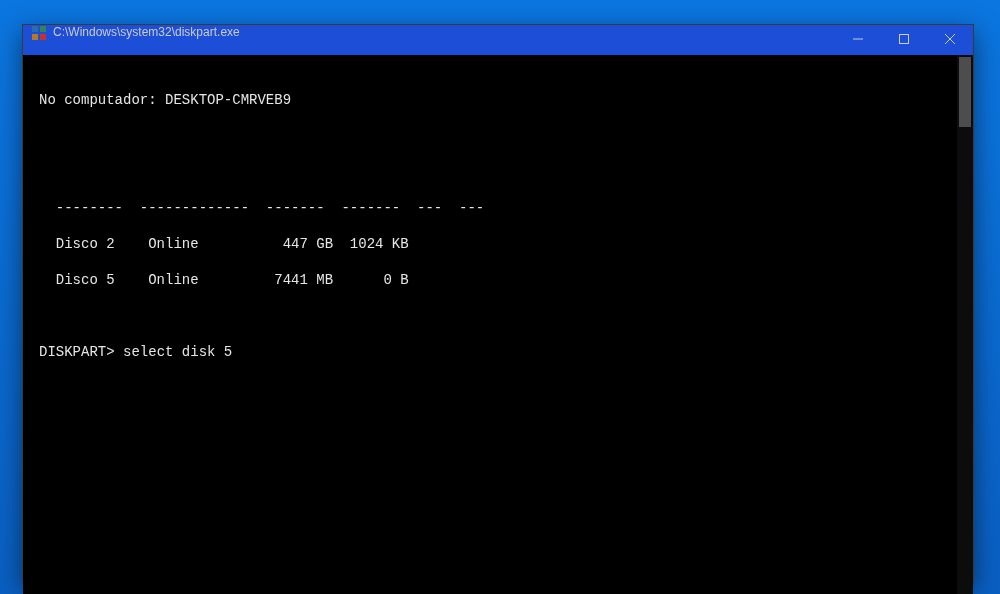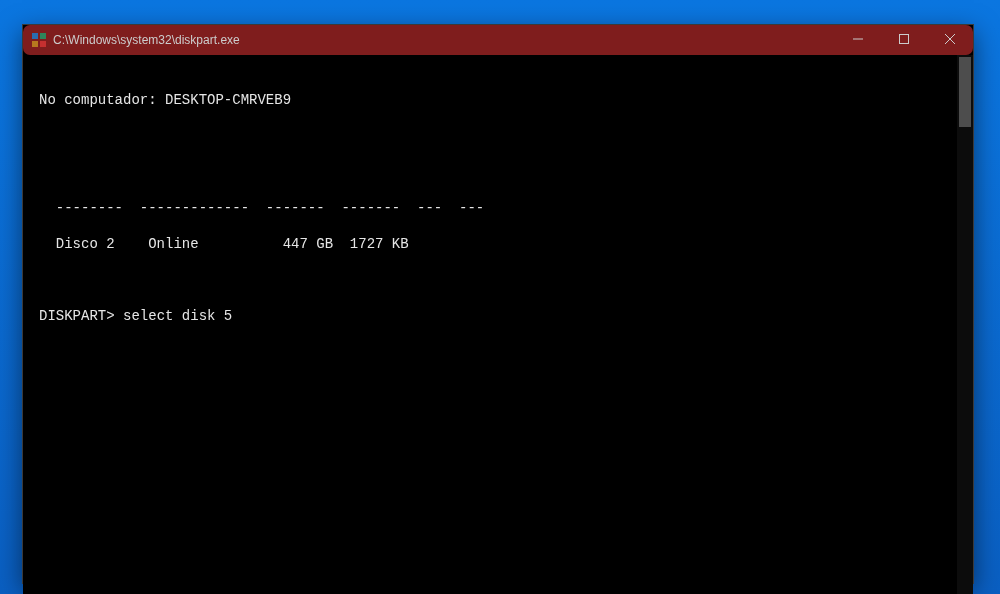--- a/index.html
+++ b/index.html
@@ -24,27 +24,26 @@
     width: 950px;
     height: 558px;
     background: #000000;
     border: 1px solid #3a3a3a;
     box-shadow: 0 8px 24px rgba(0,0,0,0.5);
     display: flex;
     flex-direction: column;
   }
   .titlebar {
     height: 30px;
-    background: #7f1d1d;
+    background: #1d4ed8;
     display: flex;
-    align-items: center;
+    align-items: flex-start;
     color: #cccccc;
     font-size: 12px;
     user-select: none;
-    border-radius: 7px;
   }
   .titlebar-icon {
     width: 16px;
     height: 16px;
     margin-left: 8px;
     margin-right: 6px;
     display: inline-flex;
   }
   .titlebar-title {
     flex: 0 0 auto;
@@ -129,21 +128,22 @@
         </span>
       </div>
     </div>
 
     <div class="terminal-wrap">
       <div class="terminal">
 <span class="line">No computador: DESKTOP-CMRVEB9</span>
 <span class="line"> </span>
 <span class="line"> </span>
 <span class="line">  --------  -------------  -------  -------  ---  ---</span>
-<span class="line">  Disco 2    Online          447 GB  1727 KB</span>
+<span class="line">  Disco 2    Online          447 GB  1024 KB</span>
+<span class="line">  Disco 5    Online         7441 MB      0 B</span>
 <span class="line"> </span>
 <span class="line"><span>DISKPART&gt;</span> <span>select disk 5</span></span>
 <span class="line"> </span>
 
 
 
 
 
 
 

